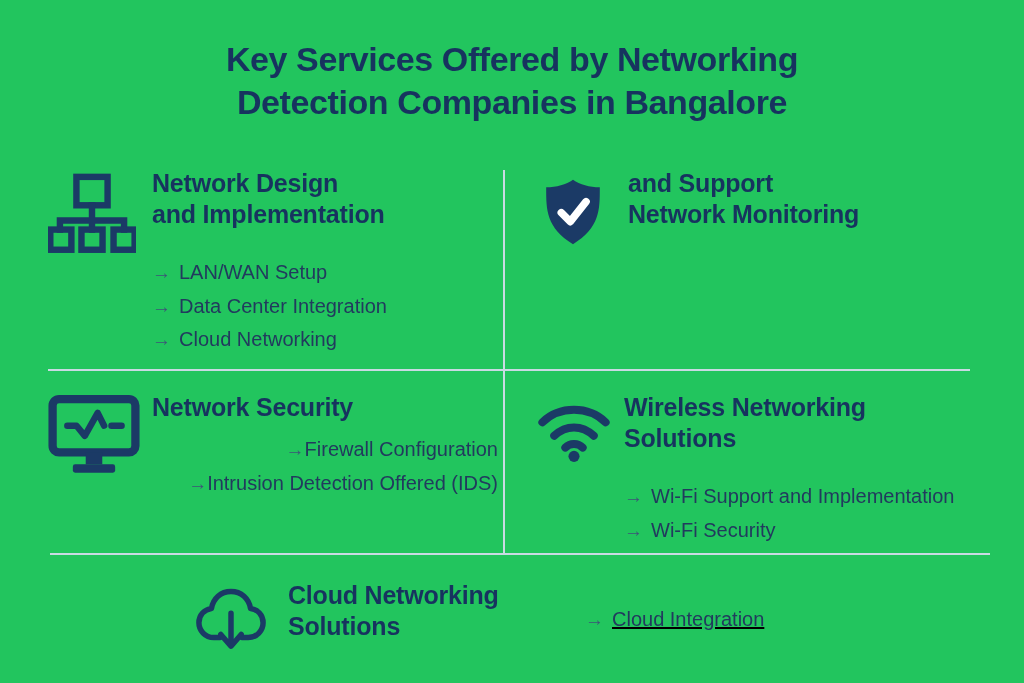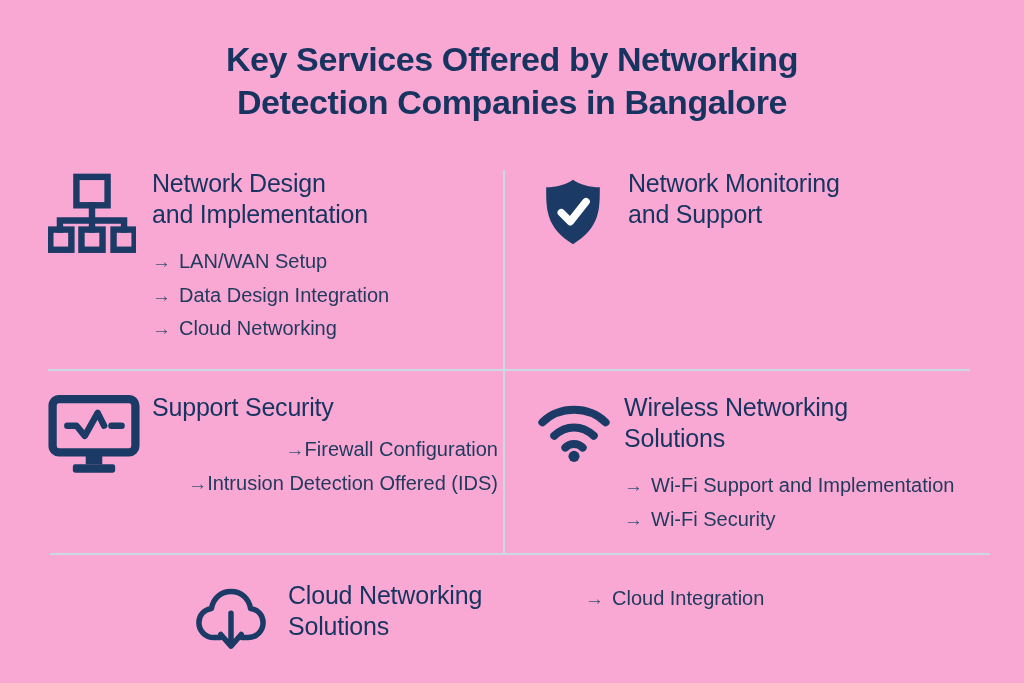--- a/index.html
+++ b/index.html
@@ -1,44 +1,44 @@
 <!DOCTYPE html>
 <html><head>
 <meta charset="utf-8">
 <style>
   html, body { margin: 0; padding: 0; }
   .stage {
     position: relative;
     width: 1024px;
     height: 683px;
-    background: #f9a8d4;
+    background: #22c55e;
     font-family: "Liberation Sans", sans-serif;
     overflow: hidden;
   }
   .title {
     position: absolute;
     top: 38px; left: 0; right: 0;
     text-align: center;
     font-size: 34px;
     font-weight: 700;
     letter-spacing: -0.4px;
     color: #17335f;
     line-height: 43px;
   }
   .section { position: absolute; }
   .icon-box { position: absolute; left: 0; }
   .content { position: relative; }
   .section-title {
     font-size: 25px;
-    font-weight: 400;
+    font-weight: 700;
     color: #17335f;
     line-height: 31px;
     letter-spacing: -0.2px;
   }
-  .list { margin-top: 15px; }
+  .list { margin-top: 26px; }
   .list-item {
     font-size: 20px;
     color: #223a5e;
     line-height: 33.5px;
     white-space: nowrap;
   }
   .arrow {
     display: inline-block;
     width: 27px;
     color: #3d5478;
@@ -64,21 +64,21 @@
   #sec-security .list { margin-top: 10px; text-align: right; }
 
   #sec-wireless { left: 536px; top: 392px; width: 460px; }
   #sec-wireless .icon-box { top: 8px; }
   #sec-wireless .content { margin-left: 88px; }
 
   #sec-cloud { left: 195px; top: 576px; width: 400px; }
   #sec-cloud .icon-box { top: 2px; }
   #sec-cloud .content { margin-left: 93px; margin-top: 4px; }
 
-  #cloud-items { position: absolute; left: 585px; top: 581px; }
+  #cloud-items { position: absolute; left: 585px; top: 602px; text-decoration: underline; }
   #cloud-items .list-item { line-height: 34px; }
 </style>
 </head>
 <body>
 
 <div class="stage">
 
   <div class="title">
     <div>Key Services Offered by Networking</div>
     <div>Detection Companies in Bangalore</div>
@@ -98,53 +98,53 @@
         <rect x="71.5" y="61" width="23" height="22" stroke="#1b3a66" stroke-width="7"></rect>
       </svg>
     </div>
     <div class="content">
       <div class="section-title">
         <div>Network Design</div>
         <div>and Implementation</div>
       </div>
       <div class="list">
         <div class="list-item"><span class="arrow">→</span><span>LAN/WAN Setup</span></div>
-        <div class="list-item"><span class="arrow">→</span><span>Data Design Integration</span></div>
+        <div class="list-item"><span class="arrow">→</span><span>Data Center Integration</span></div>
         <div class="list-item"><span class="arrow">→</span><span>Cloud Networking</span></div>
       </div>
     </div>
   </div>
 
   <div class="section" id="sec-monitoring">
     <div class="icon-box">
       <svg width="66" height="84" viewBox="0 0 96 100">
         <path d="M48 3 C58 10 72 14 87 14 C87 48 87 72 48 97 C9 72 9 48 9 14 C24 14 38 10 48 3 Z" fill="#1b3a66"></path>
         <path d="M31 51 L44 64 L67 35" stroke="#ffffff" stroke-width="11" fill="none" stroke-linecap="round" stroke-linejoin="round"></path>
       </svg>
     </div>
     <div class="content">
       <div class="section-title">
+        <div>and Support</div>
         <div>Network Monitoring</div>
-        <div>and Support</div>
       </div>
     </div>
   </div>
 
   <div class="section" id="sec-security">
     <div class="icon-box">
       <svg width="92" height="80" viewBox="0 0 100 86">
         <rect x="5" y="5" width="90" height="58" rx="7" fill="none" stroke="#1b3a66" stroke-width="9"></rect>
         <path d="M21 34 H31 L40 45 L54 20 L61 34 M69 34 H80" stroke="#1b3a66" stroke-width="7" fill="none" stroke-linecap="round" stroke-linejoin="round"></path>
         <rect x="41" y="63" width="18" height="13" fill="#1b3a66"></rect>
         <rect x="27" y="76" width="46" height="9" rx="2.5" fill="#1b3a66"></rect>
       </svg>
     </div>
     <div class="content">
       <div class="section-title">
-        <div>Support Security</div>
+        <div>Network Security</div>
       </div>
       <div class="list">
         <div class="list-item"><span class="arrow">→</span><span>Firewall Configuration</span></div>
         <div class="list-item"><span class="arrow">→</span><span>Intrusion Detection Offered (IDS)</span></div>
       </div>
     </div>
   </div>
 
   <div class="section" id="sec-wireless">
     <div class="icon-box">

